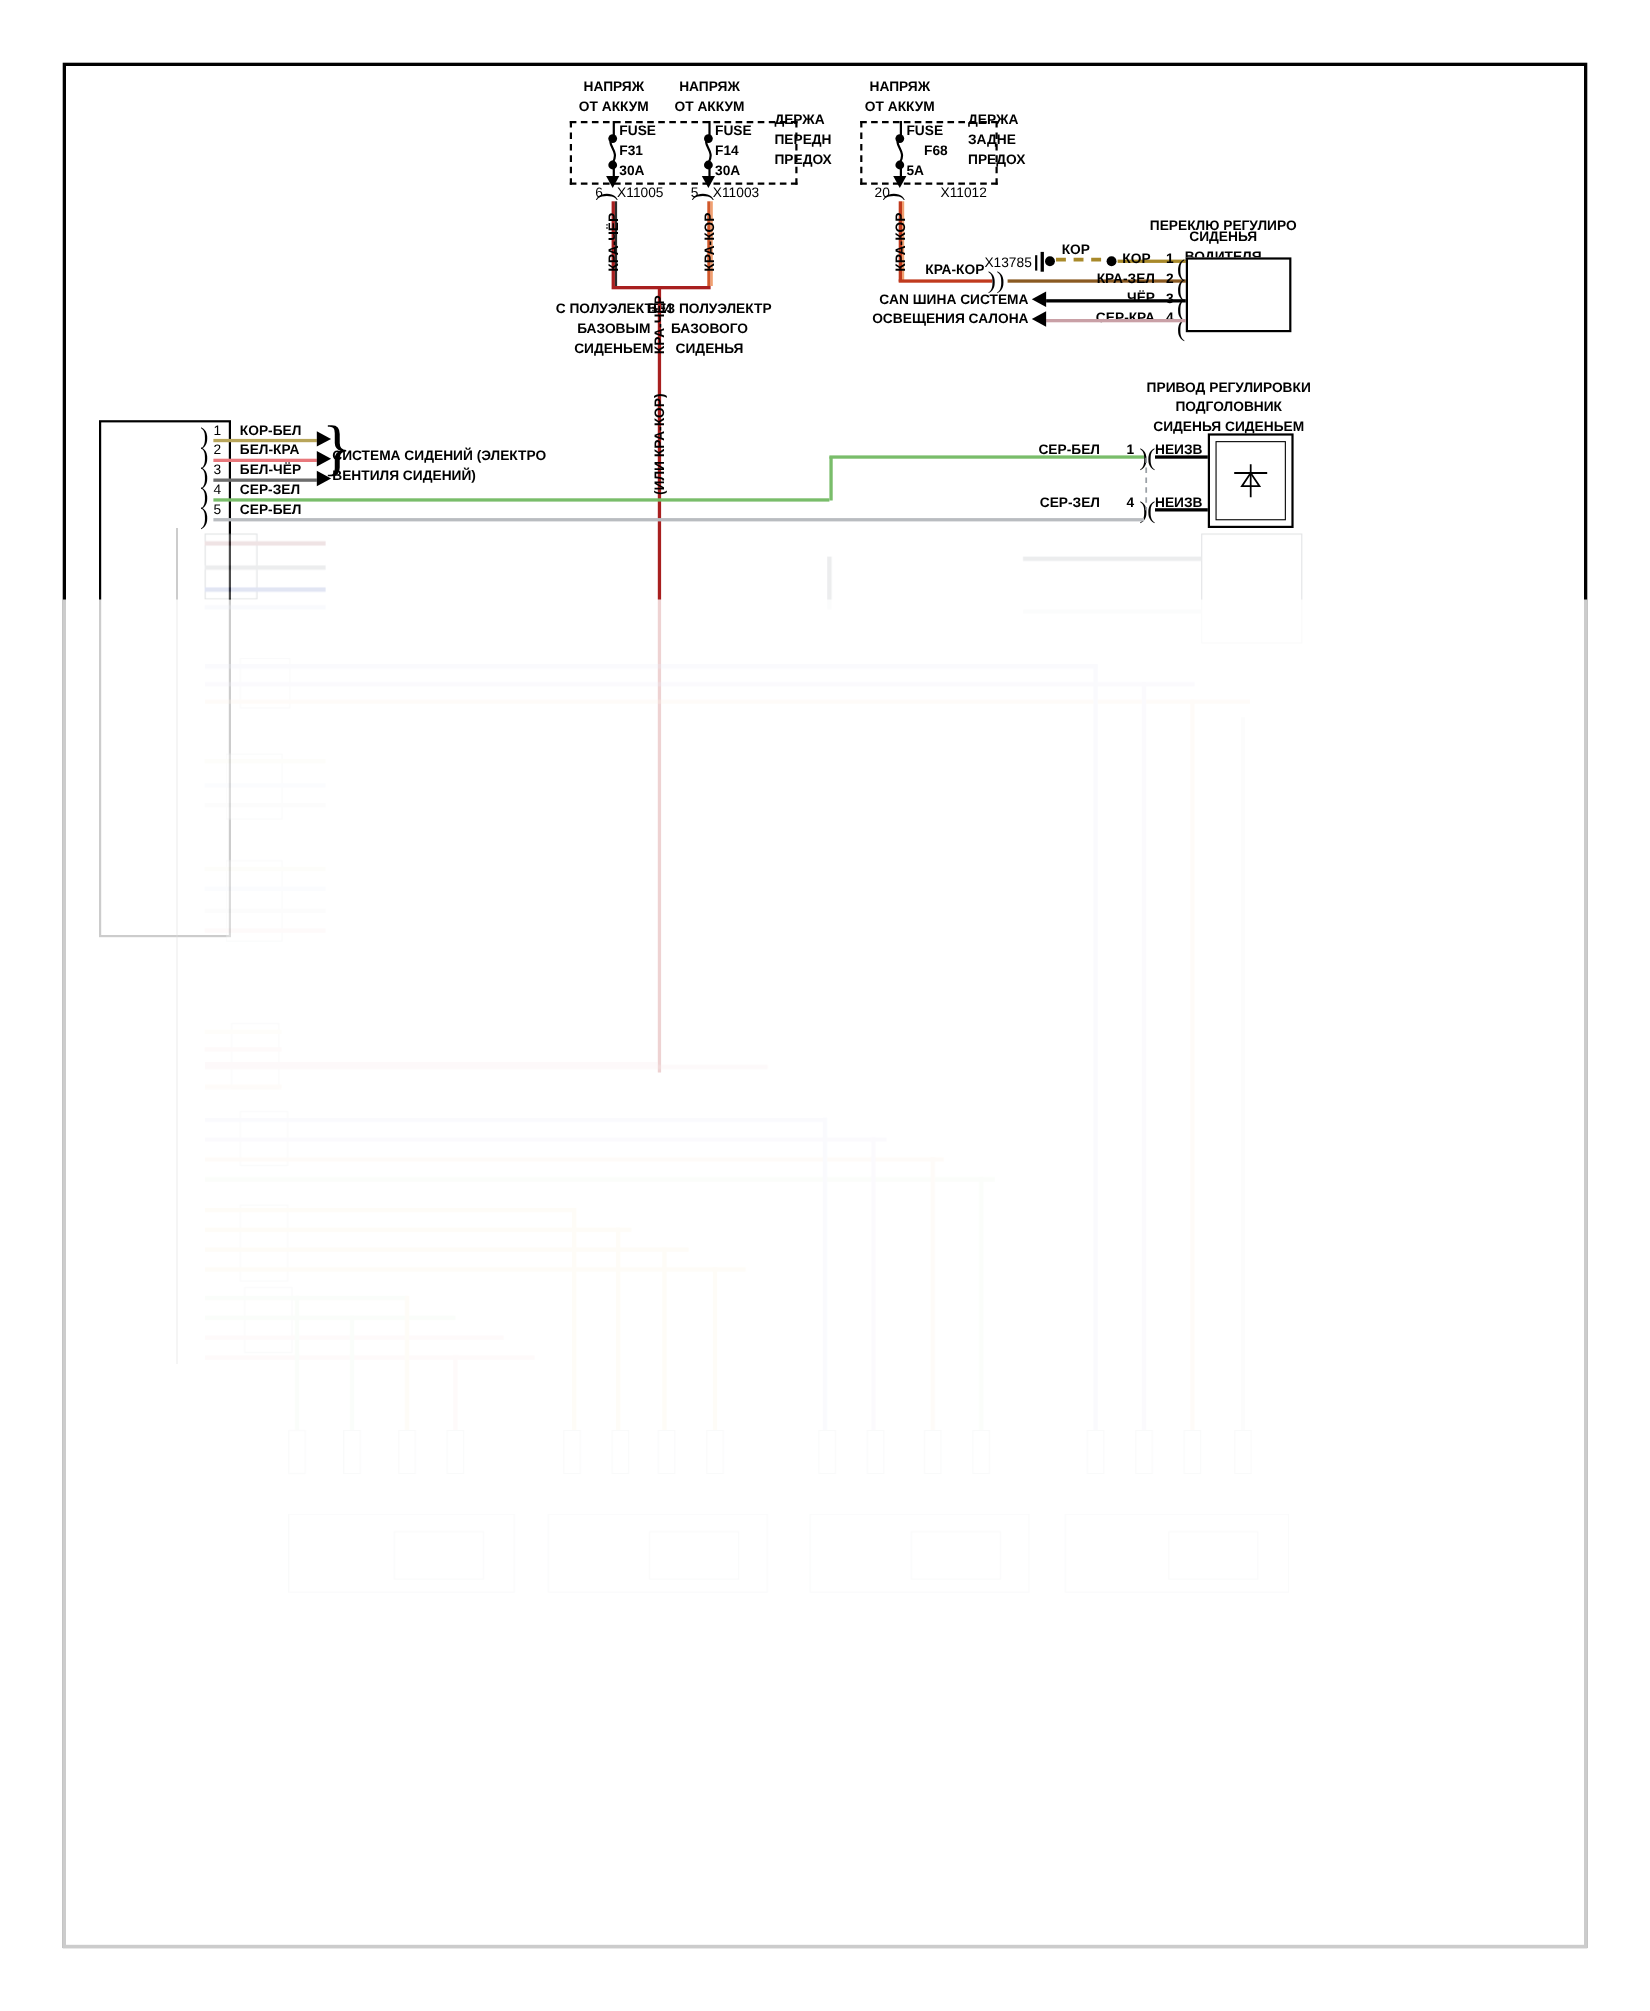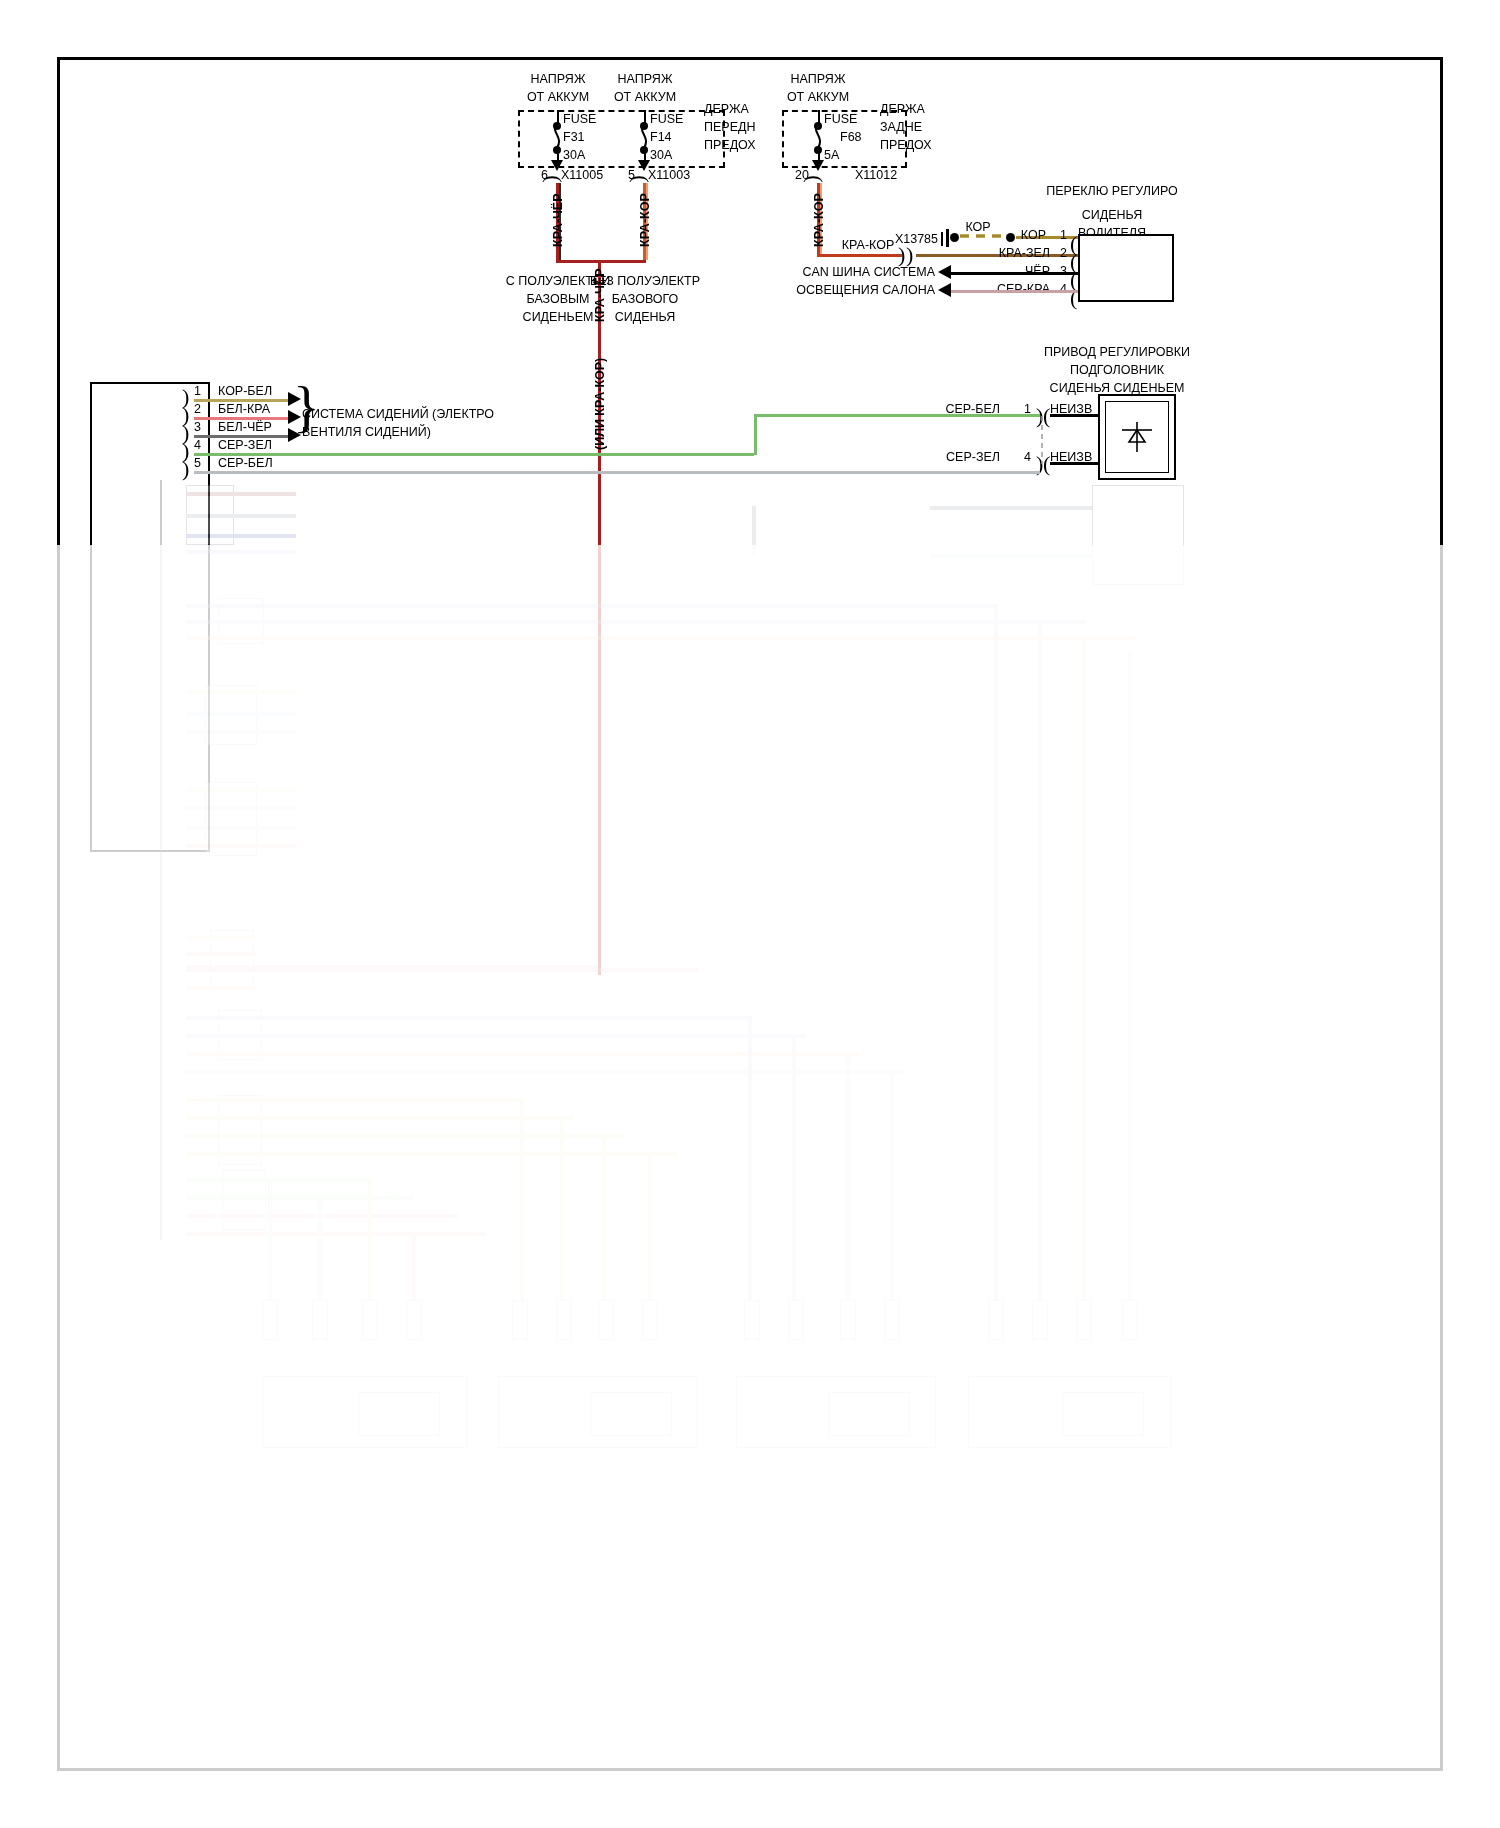--- a/index.html
+++ b/index.html
@@ -3,21 +3,21 @@
 <meta charset="utf-8">
 <style>
   html,body{margin:0;padding:0;background:#ffffff;}
   body{width:1500px;height:1828px;position:relative;
        font-family:"Liberation Sans","DejaVu Sans",sans-serif;
        -webkit-font-smoothing:antialiased;}
 
   
   .abs{position:absolute;}
   .txt{position:absolute;font-size:12.5px;color:#000;white-space:nowrap;line-height:1.18;}
-  .txt.b{font-weight:normal;}
+  .txt.b{font-weight:bold;}
   .ctr{text-align:center;transform:translateX(-50%);}
   .rgt{text-align:right;transform:translateX(-100%);}
   .vert{position:absolute;font-size:12.5px;font-weight:bold;color:#000;white-space:nowrap;
         transform-origin:0 0;transform:rotate(-90deg);}
   .hline{position:absolute;height:0;border-top-width:2px;border-top-style:solid;}
   .vline{position:absolute;width:0;border-left-width:2px;border-left-style:solid;}
   .box{position:absolute;border:2px solid #000;background:#fff;box-sizing:border-box;}
   .dashbox{position:absolute;border:2.5px dashed #000;background:transparent;box-sizing:border-box;}
 
   
@@ -160,21 +160,21 @@
 <div class="abs" style="left:941px;top:232px;width:2px;height:14px;background:#000;"></div>
 <div class="abs" style="left:946px;top:229px;width:3px;height:18px;background:#000;"></div>
 <div class="node" style="left:950px;top:233px;"></div>
 <svg class="abs" style="left:960px;top:233px;" width="48" height="6">
   <line x1="0" y1="3" x2="48" y2="3" stroke="#a8892a" stroke-width="3.5" stroke-dasharray="9,7"></line>
 </svg>
 <div class="node" style="left:1006px;top:233px;"></div>
 <div class="hline" style="left:1016px;top:236px;width:144px;border-color:#a8892a;border-top-width:3px;"></div>
 <div class="txt b ctr" style="left:978px;top:220px;">КОР</div>
 
-<div class="txt b ctr" style="left:1112px;top:184px;">ПЕРЕКЛЮ РЕГУЛИРО</div>
+<div class="txt b ctr" style="left:1112px;top:198px;">ПЕРЕКЛЮ РЕГУЛИРО</div>
 <div class="txt b ctr" style="left:1112px;top:208px;">СИДЕНЬЯ</div>
 <div class="txt b ctr" style="left:1112px;top:226px;">ВОДИТЕЛЯ</div>
 
 <div class="box" style="left:1078px;top:234px;width:96px;height:68px;"></div>
 
 <div class="txt b rgt" style="left:1046px;top:228px;">КОР</div>
 <div class="txt b" style="left:1060px;top:228px;">1</div>
 <div class="brk" style="left:1070px;top:233px;">(</div>
 
 <div class="txt b rgt" style="left:1050px;top:246px;">КРА-ЗЕЛ</div>

